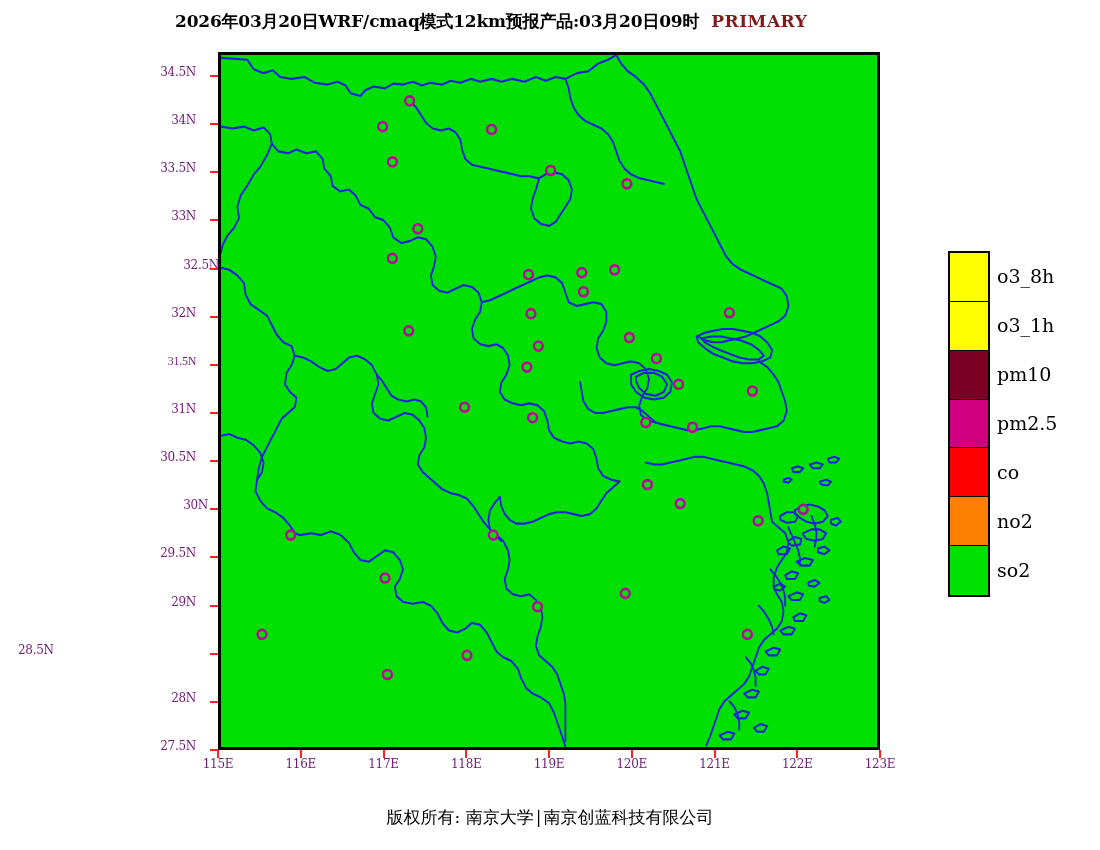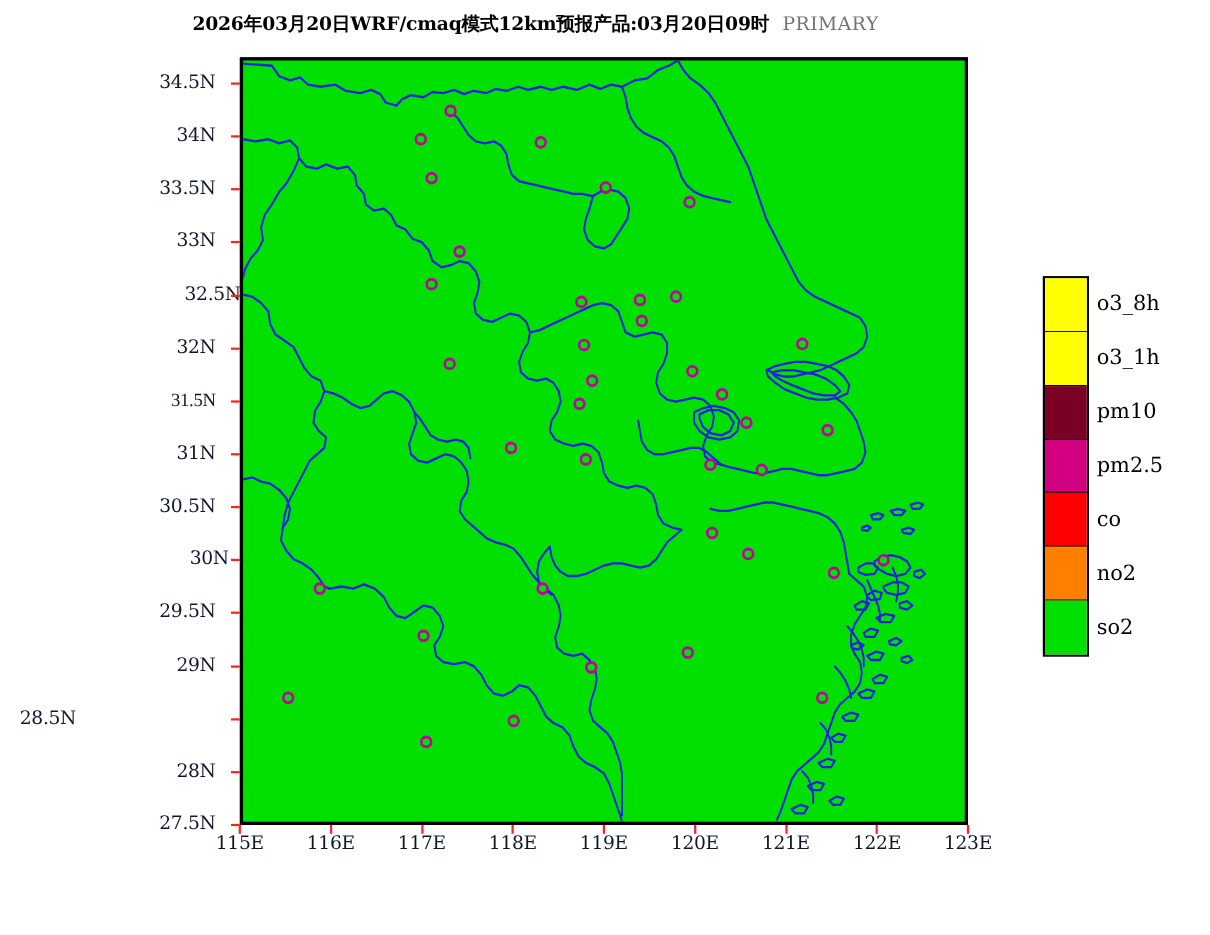--- a/index.html
+++ b/index.html
@@ -32,23 +32,23 @@
   #title-inner {
     position: absolute;
     left: 175px; top: 0;
     font-size: 17px;
     font-weight: bold;
     letter-spacing: -0.2px;
     color: #000000;
     white-space: nowrap;
   }
   #title-primary {
-    color: #737373;
+    color: #7f1d1d;
     font-family: "DejaVu Serif", "Liberation Serif", serif;
-    font-weight: normal;
+    font-weight: bold;
     padding-left: 12px;
     letter-spacing: 0.5px;
   }
 
   
   #plot-frame {
     position: absolute;
     left: 218px; top: 52px;
     width: 662px;
     height: 698px;
@@ -61,22 +61,22 @@
     position: absolute;
     left: 0; top: 0;
     width: 100%;
     height: 100%;
     display: block;
   }
 
   
   .axis-label {
     position: absolute;
-    color: #0f172a;
-    font-size: 17px;
+    color: #701a75;
+    font-size: 12px;
     font-family: "DejaVu Serif", "Liberation Serif", serif;
     white-space: nowrap;
     letter-spacing: -0.3px;
   }
   .ytick, .xtick {
     position: absolute;
     background: #ff2020;
   }
   .ytick { width: 8px; height: 2px; }
   .xtick { width: 2px; height: 8px; }
@@ -414,14 +414,15 @@
   <div id="legend-labels">
       <div class="legend-label" style="top: 265.429px;">o3_8h</div>
       <div class="legend-label" style="top: 314.286px;">o3_1h</div>
       <div class="legend-label" style="top: 363.143px;">pm10</div>
       <div class="legend-label" style="top: 412px; text-align: center;">pm2.5</div>
       <div class="legend-label" style="top: 460.857px;">co</div>
       <div class="legend-label" style="top: 509.714px;">no2</div>
       <div class="legend-label" style="top: 558.571px;">so2</div>
     </div>
 
+  <div id="footer"><span>版权所有: 南京大学</span><span class="sep">|</span><span>南京创蓝科技有限公司</span></div>
 
 </div>
 
 </body></html>

